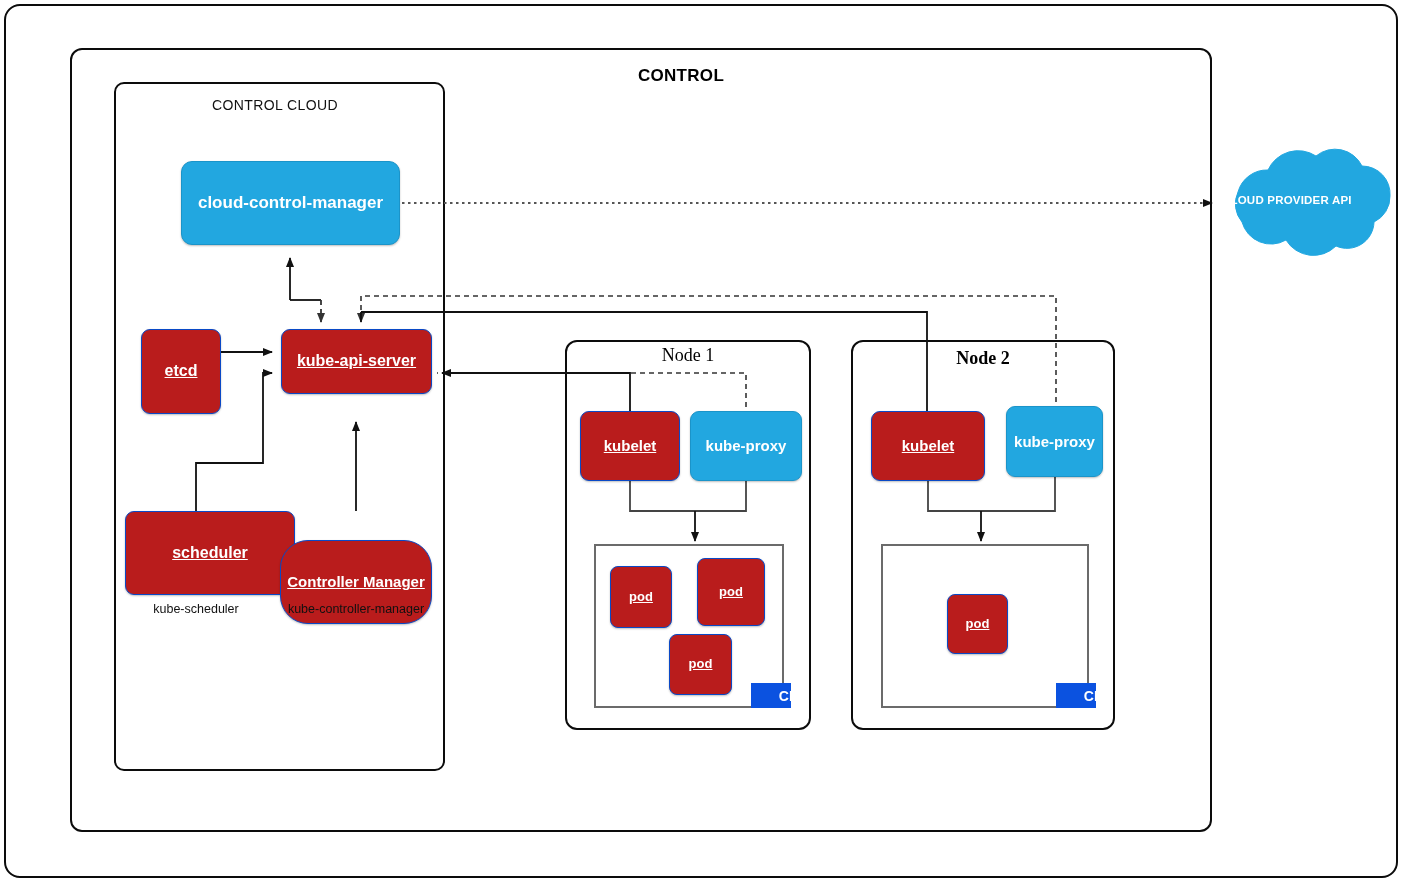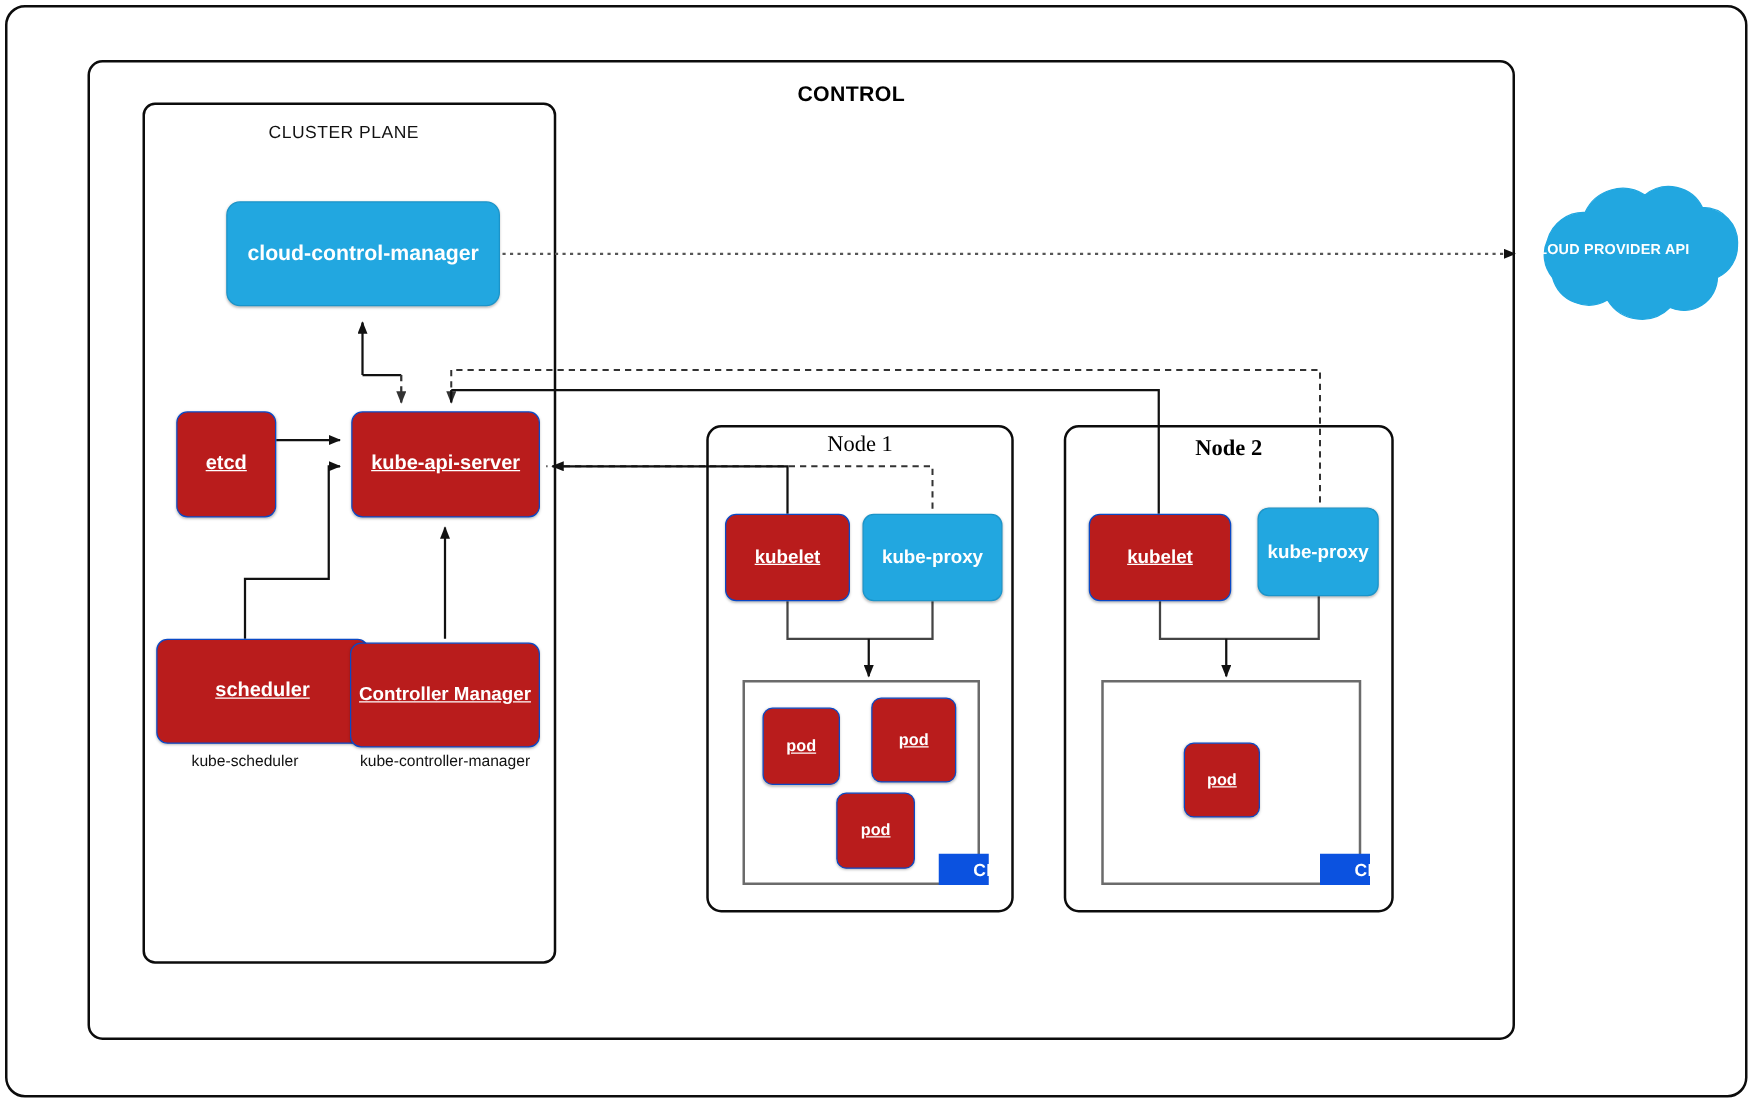--- a/index.html
+++ b/index.html
@@ -111,23 +111,23 @@
     box-shadow: 0 1px 2px rgba(0,0,0,0.25);
     text-decoration: underline;
   }
   .box-light {
     background: #22a7e0;
     border: 1.5px solid #1b94c9;
     box-shadow: 0 1px 2px rgba(0,0,0,0.25);
   }
   .b-ccm   { left: 181px; top: 161px; width: 219px; height: 84px;  font-size: 17px; border-radius: 11px; }
   .b-etcd  { left: 141px; top: 329px; width: 80px;  height: 85px;  font-size: 16px; }
-  .b-api   { left: 281px; top: 329px; width: 151px; height: 85px;  font-size: 16px; }
+  .b-api   { left: 281px; top: 329px; width: 151px; height: 65px;  font-size: 16px; }
   .b-sched { left: 125px; top: 511px; width: 170px; height: 84px;  font-size: 16px; }
-  .b-cm    { left: 280px; top: 514px; width: 152px; height: 84px;  font-size: 15px; }
+  .b-cm    { left: 280px; top: 540px; width: 152px; height: 84px;  font-size: 15px; border-radius: 28px; }
 
   .b-kubelet1 { left: 580px; top: 411px; width: 100px; height: 70px; font-size: 15px; }
   .b-proxy1   { left: 690px; top: 411px; width: 112px; height: 70px; font-size: 15px; }
   .b-kubelet2 { left: 871px; top: 411px; width: 114px; height: 70px; font-size: 15px; }
   .b-proxy2   { left: 1006px; top: 406px; width: 97px; height: 71px; font-size: 15px; }
 
   .b-pod { border-radius: 8px; font-size: 13px; }
   .b-pod-n1a { left: 610px; top: 566px; width: 62px; height: 62px; }
   .b-pod-n1b { left: 697px; top: 558px; width: 68px; height: 68px; }
   .b-pod-n1c { left: 669px; top: 634px; width: 63px; height: 61px; }
@@ -213,21 +213,21 @@
                a30,30 0 0,1 30,-22 z" fill="#22a7e0" stroke="#22a7e0" stroke-width="1"></path>
     </g>
   </svg>
 
   <div class="cri-box cri-box1"></div>
   <div class="cri-box cri-box2"></div>
   <div class="cri-badge cri-badge1">CRI</div>
   <div class="cri-badge cri-badge2">CRI</div>
 
   <div class="title-cluster">CONTROL</div>
-  <div class="title-cp">CLUSTER PLANE</div>
+  <div class="title-cp">CONTROL CLOUD</div>
   <div class="title-node title-node1">Node 1</div>
   <div class="title-node title-node2">Node 2</div>
 
   <div class="box box-light b-ccm">cloud-control-manager</div>
   <div class="box box-dark b-etcd">etcd</div>
   <div class="box box-dark b-api">kube-api-server</div>
   <div class="box box-dark b-sched">scheduler</div>
   <div class="box box-dark b-cm">Controller Manager</div>
 
   <div class="sublabel sl-sched">kube-scheduler</div>

